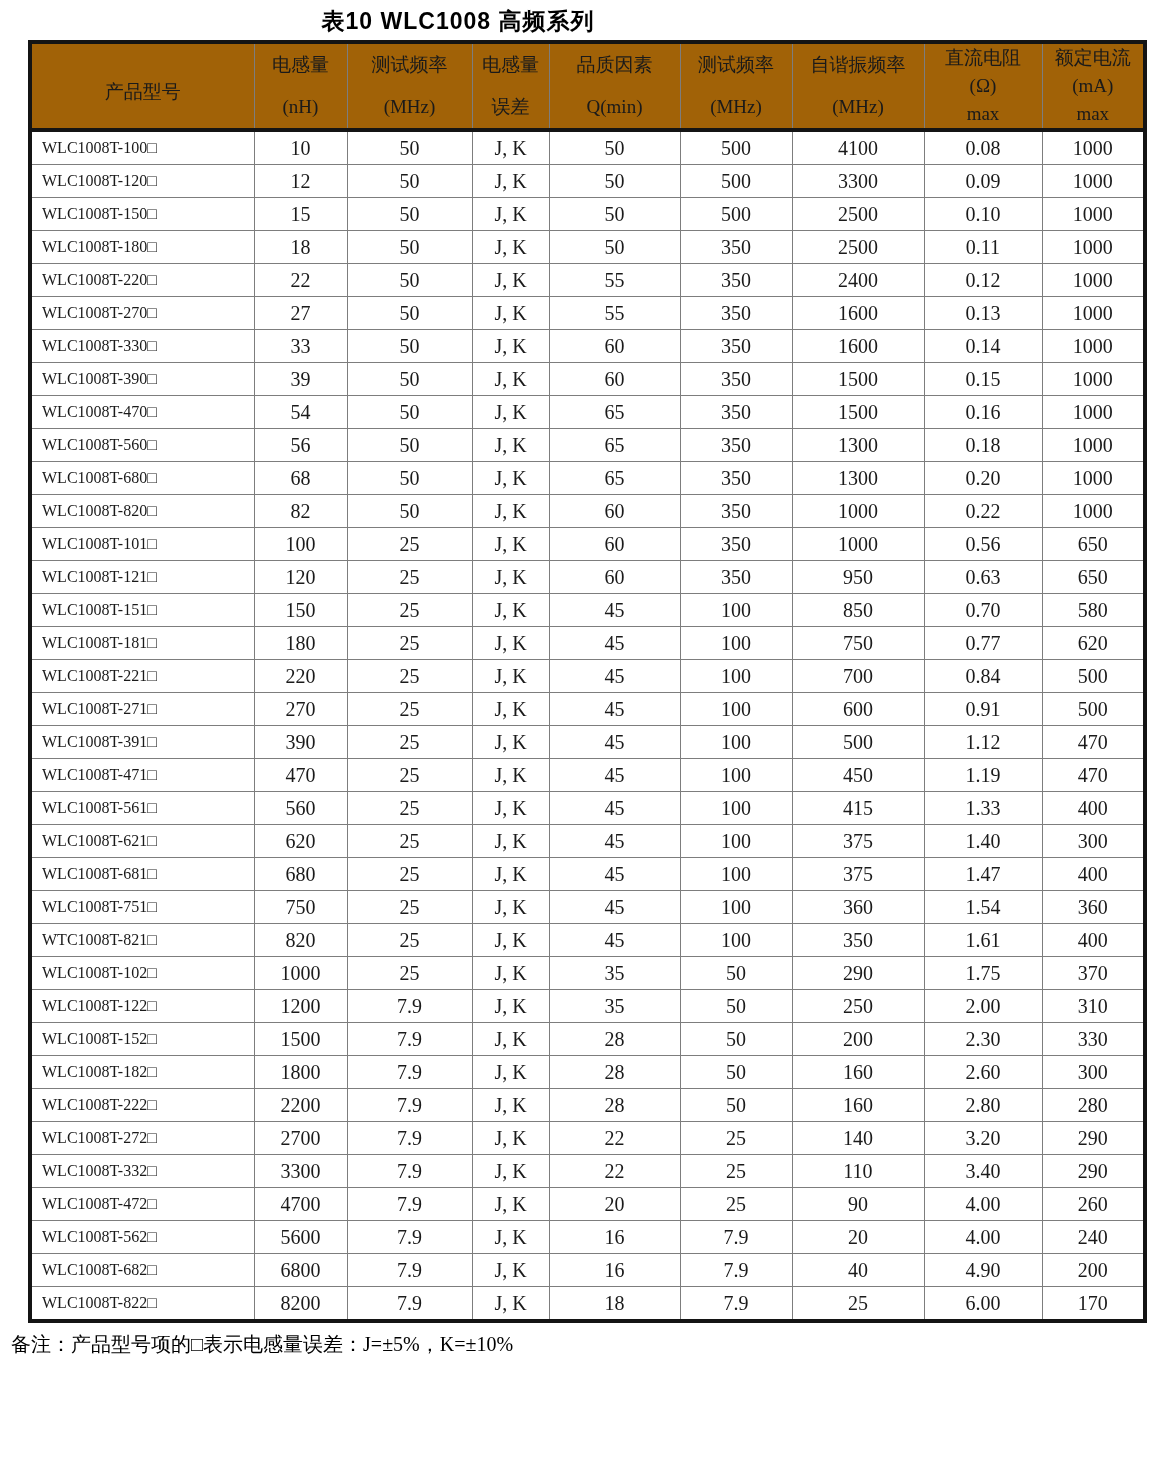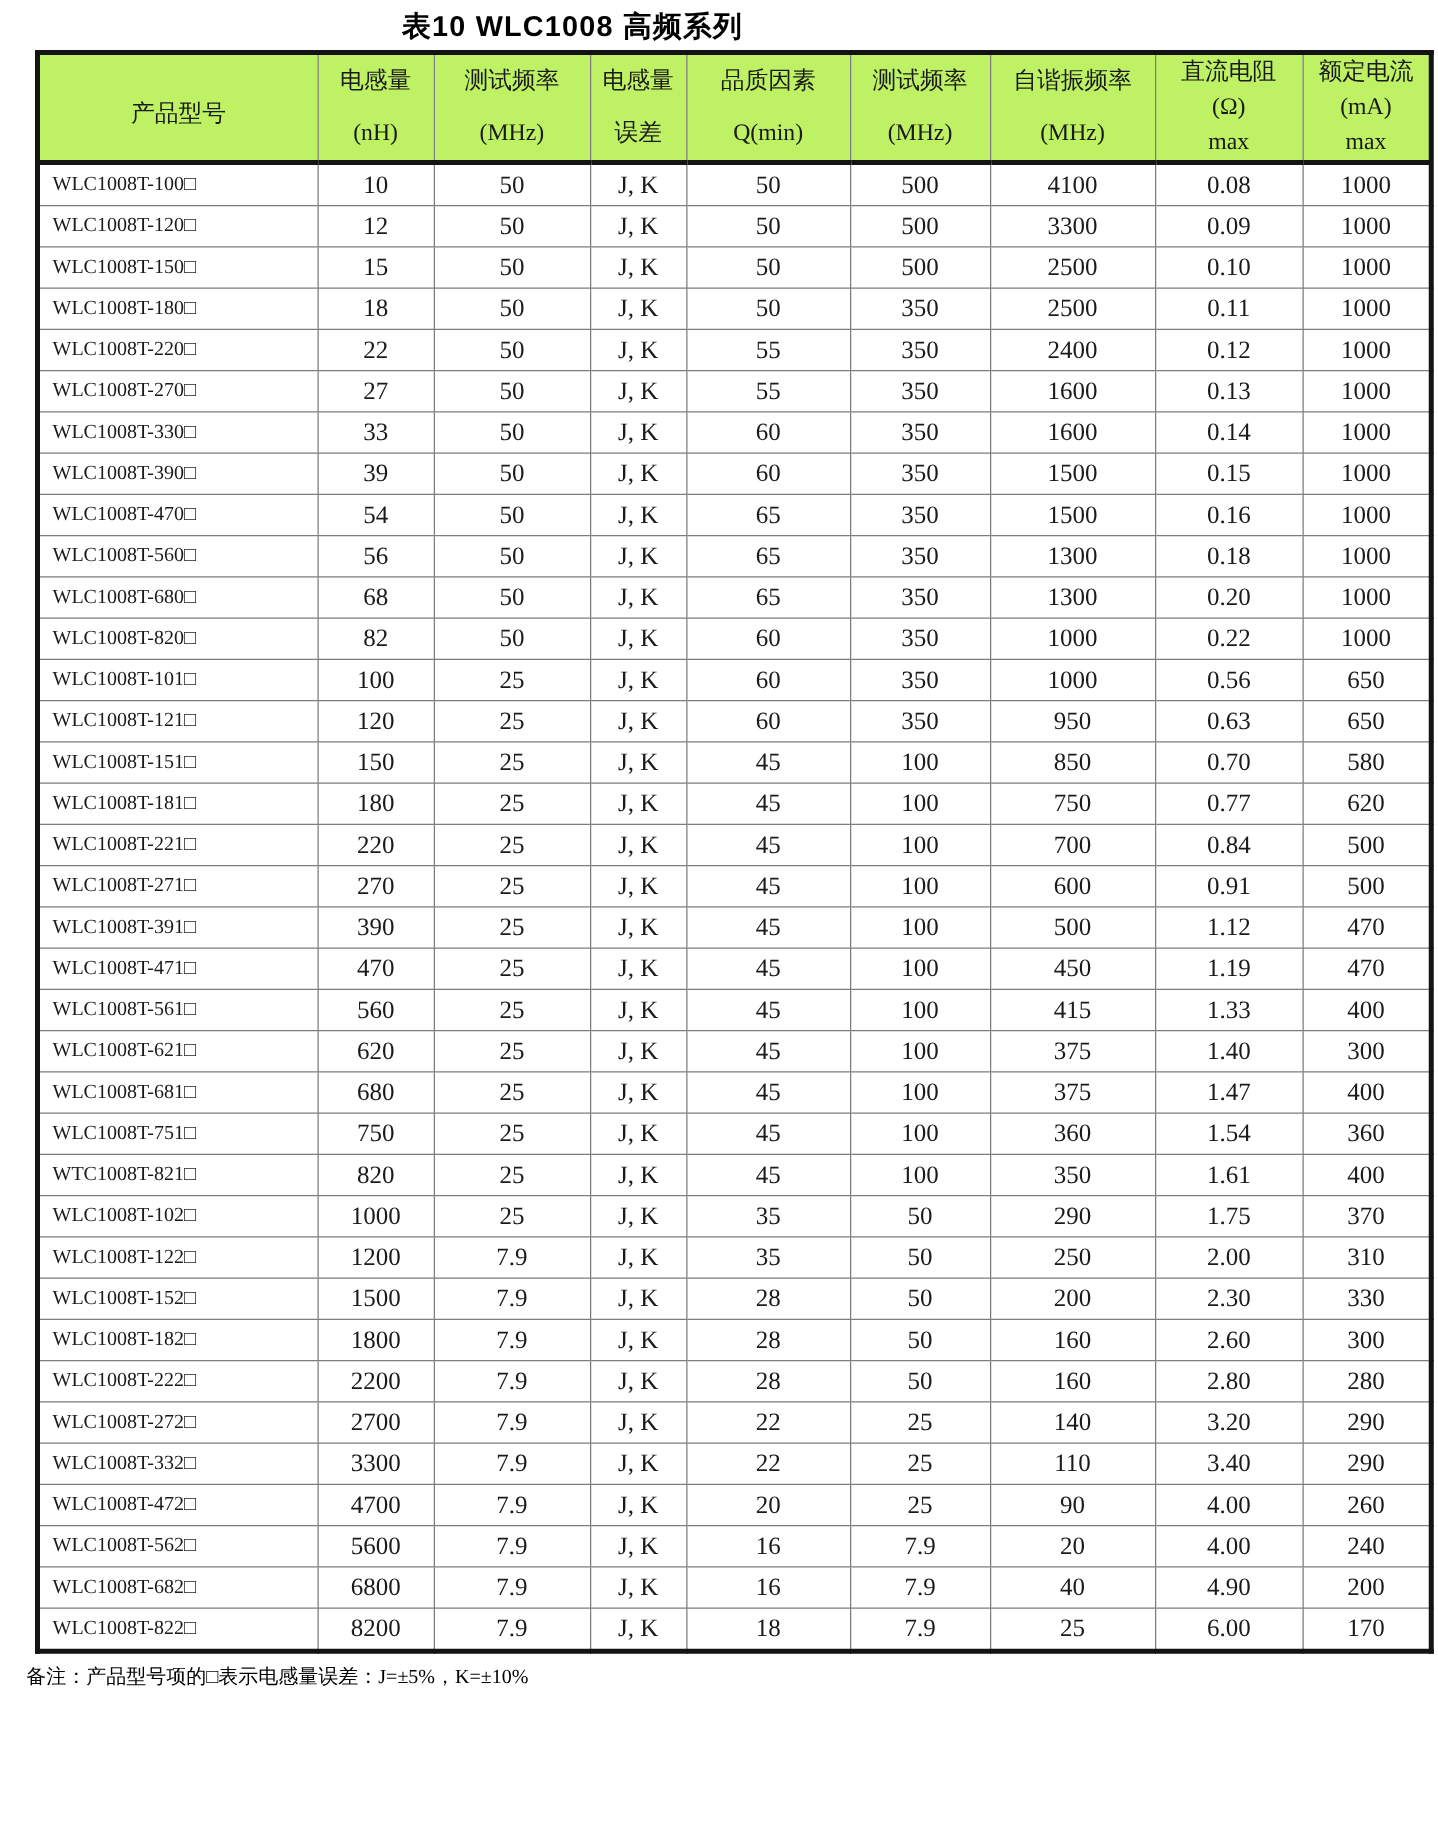--- a/index.html
+++ b/index.html
@@ -41,21 +41,21 @@
     height: 88px;
   }
   thead th {
     border: 1px solid #7d7d7d;
     border-bottom: 4px solid #141414;
     font-weight: normal;
     font-size: 19px;
     padding: 0;
     vertical-align: middle;
     text-align: center;
-    background: #bef264;
+    background: #a16207;
   }
   thead th div { line-height: 24px; }
   thead th.lines-1 div { line-height: 26px; margin-top: 12px; }
   thead th.lines-2 div { line-height: 42px; }
   thead th.lines-3 div { line-height: 28px; }
   tbody td {
     border: 1px solid #7d7d7d;
     height: 32px;
     padding: 0;
     font-size: 20px;
@@ -63,22 +63,22 @@
     vertical-align: middle;
     white-space: nowrap;
     background: #ffffff;
   }
   tbody td.model {
     text-align: left;
     padding-left: 10px;
     font-size: 16px;
   }
   .note {
-    margin: 8px 0 0 21px;
-    font-size: 16px;
+    margin: 8px 0 0 11px;
+    font-size: 20px;
     color: #000000;
   }
 </style>
 </head>
 <body>
 
 <div class="page">
 
   <h1 class="title">表10  WLC1008 高频系列</h1>
 

